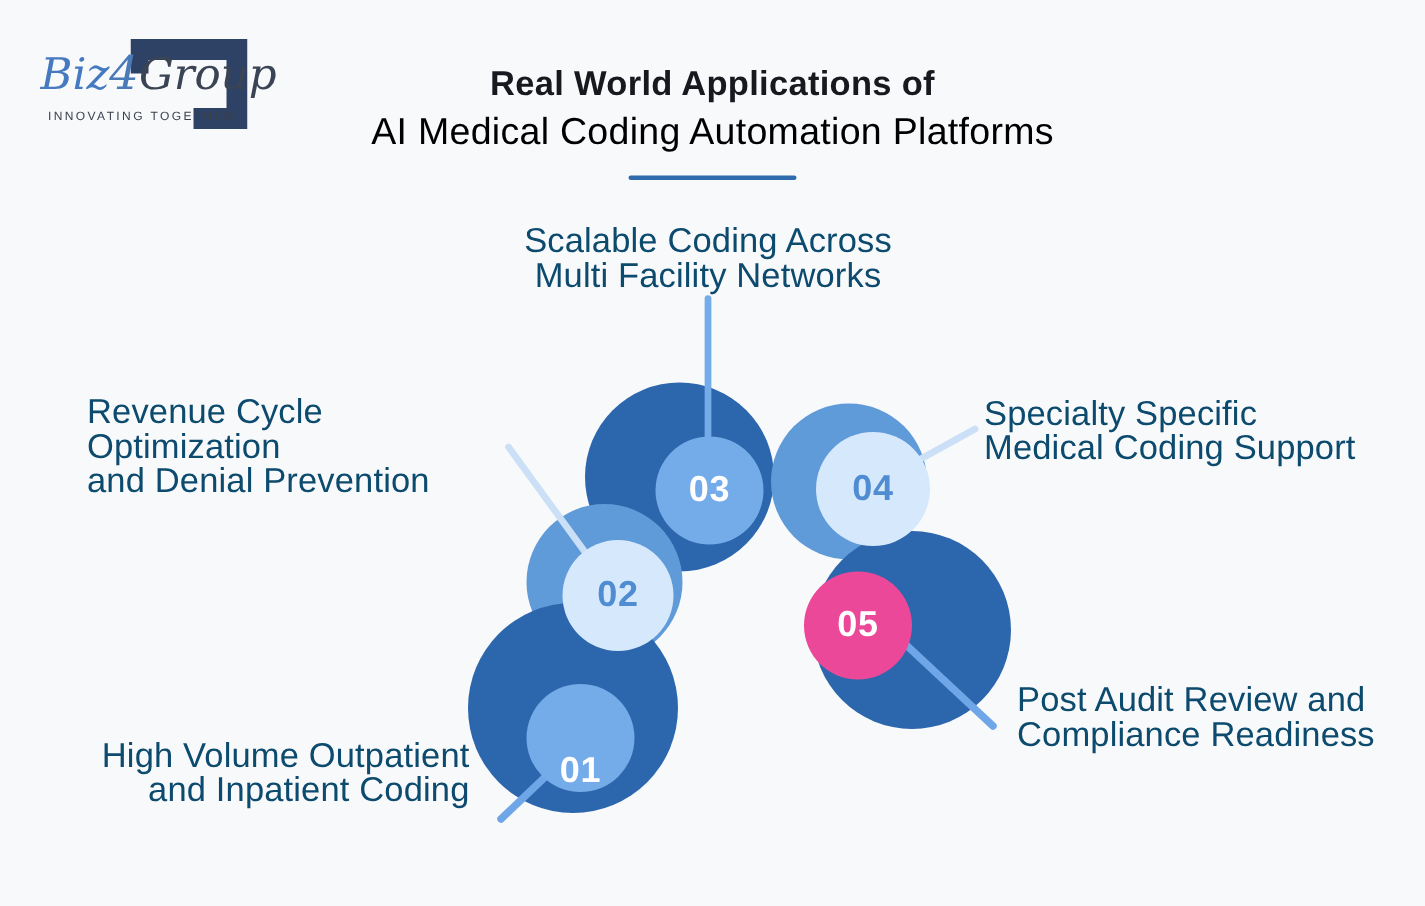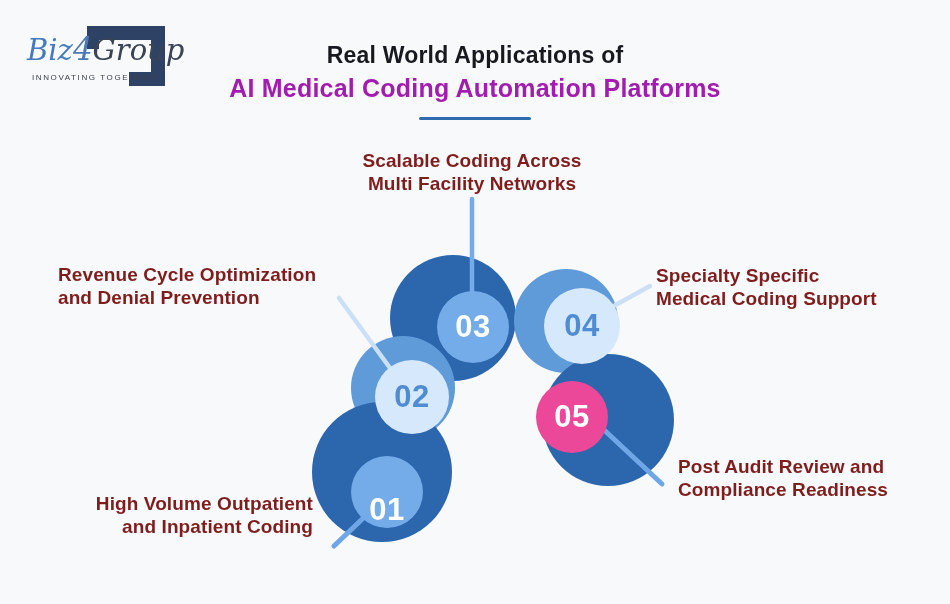--- a/index.html
+++ b/index.html
@@ -11,42 +11,42 @@
   .logo-bracket{position:absolute;left:62px;top:6px;width:78px;height:60px;z-index:1;}
   .logo-text{position:absolute;left:2px;top:12px;z-index:2;font-family:"DejaVu Serif","Liberation Serif",serif;font-style:italic;font-size:29px;white-space:nowrap;line-height:34px;}
   .logo-text .lt-blue{color:#4579c0;}
   .logo-text .lt-four{color:#4a7ab8;font-size:31px;}
   .logo-text .lt-dark{color:#3a4454;}
   .logo-tagline{position:absolute;left:7px;top:53px;z-index:2;font-size:8px;font-weight:400;letter-spacing:1.6px;color:#3b414c;white-space:nowrap;}
 
   
   .header{position:absolute;left:0;right:0;top:42px;text-align:center;z-index:6;}
   .title-line1{font-size:23px;font-weight:700;color:#17191e;letter-spacing:0.2px;}
-  .title-line2{margin-top:5px;font-size:25px;font-weight:700;color:#a21caf;letter-spacing:0.2px;}
+  .title-line2{margin-top:5px;font-size:25px;font-weight:400;color:#000000;letter-spacing:0.2px;}
   .title-underline{width:112px;height:3px;background:#2e6cad;margin:14px auto 0 auto;border-radius:2px;}
 
   
   .circle{position:absolute;border-radius:50%;}
   .o1{left:312px;top:402px;width:140px;height:140px;background:#2c66ac;z-index:3;}
   .o2{left:351px;top:336px;width:104px;height:104px;background:#5f9ad9;z-index:2;}
   .o3{left:390px;top:255px;width:126px;height:126px;background:#2c66ac;z-index:1;}
   .o4{left:514px;top:269px;width:104px;height:104px;background:#5f9ad9;z-index:2;}
   .o5{left:542px;top:354px;width:132px;height:132px;background:#2c66ac;z-index:3;}
 
-  .inner{position:absolute;border-radius:50%;z-index:5;display:flex;align-items:center;justify-content:center;font-weight:700;font-size:31px;letter-spacing:0.5px;}
+  .inner{position:absolute;border-radius:50%;z-index:5;display:flex;align-items:center;justify-content:center;font-weight:700;font-size:24px;letter-spacing:0.5px;}
   .i1{left:351px;top:456px;width:72px;height:72px;background:#74abe9;color:#ffffff;align-items:flex-end;}
   .i2{left:375px;top:360px;width:74px;height:74px;background:#d6e8fb;color:#4f8cd2;}
   .i3{left:437px;top:291px;width:72px;height:72px;background:#74abe9;color:#ffffff;}
   .i4{left:544px;top:288px;width:76px;height:76px;background:#d6e8fb;color:#4f8cd2;}
   .i5{left:536px;top:381px;width:72px;height:72px;background:#ec4899;color:#ffffff;}
 
   .lines{position:absolute;left:0;top:0;width:950px;height:604px;z-index:4;pointer-events:none;}
 
   
-  .label{position:absolute;z-index:6;font-size:19px;line-height:23px;font-weight:700;color:#7f1d1d;letter-spacing:0.1px;}
+  .label{position:absolute;z-index:6;font-size:23px;line-height:23px;font-weight:400;color:#0c4a6e;letter-spacing:0.1px;}
   .lab1{left:53px;top:492px;width:260px;text-align:right;}
   .lab2{left:58px;top:263px;width:260px;text-align:left;}
   .lab3{left:297px;top:149px;width:350px;text-align:center;}
   .lab4{left:656px;top:264px;width:280px;text-align:left;}
   .lab5{left:678px;top:455px;width:280px;text-align:left;}
 </style>
 </head>
 <body>
 
 <div class="canvas">

